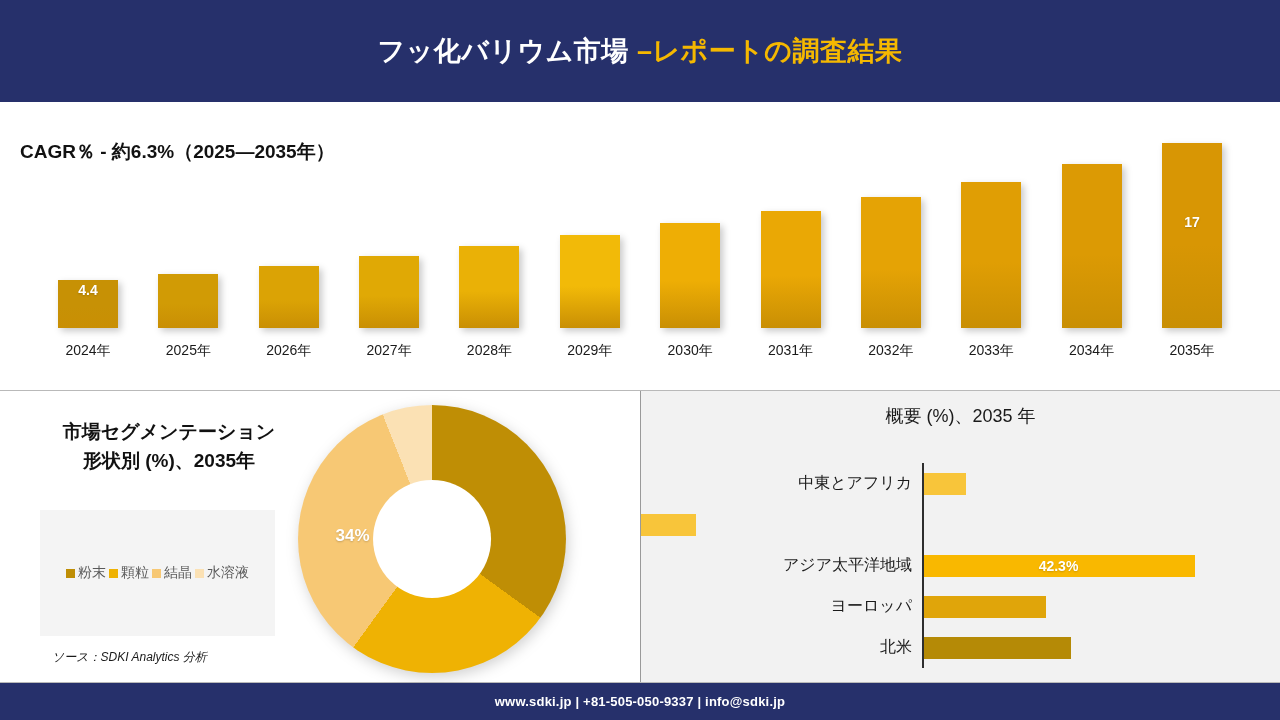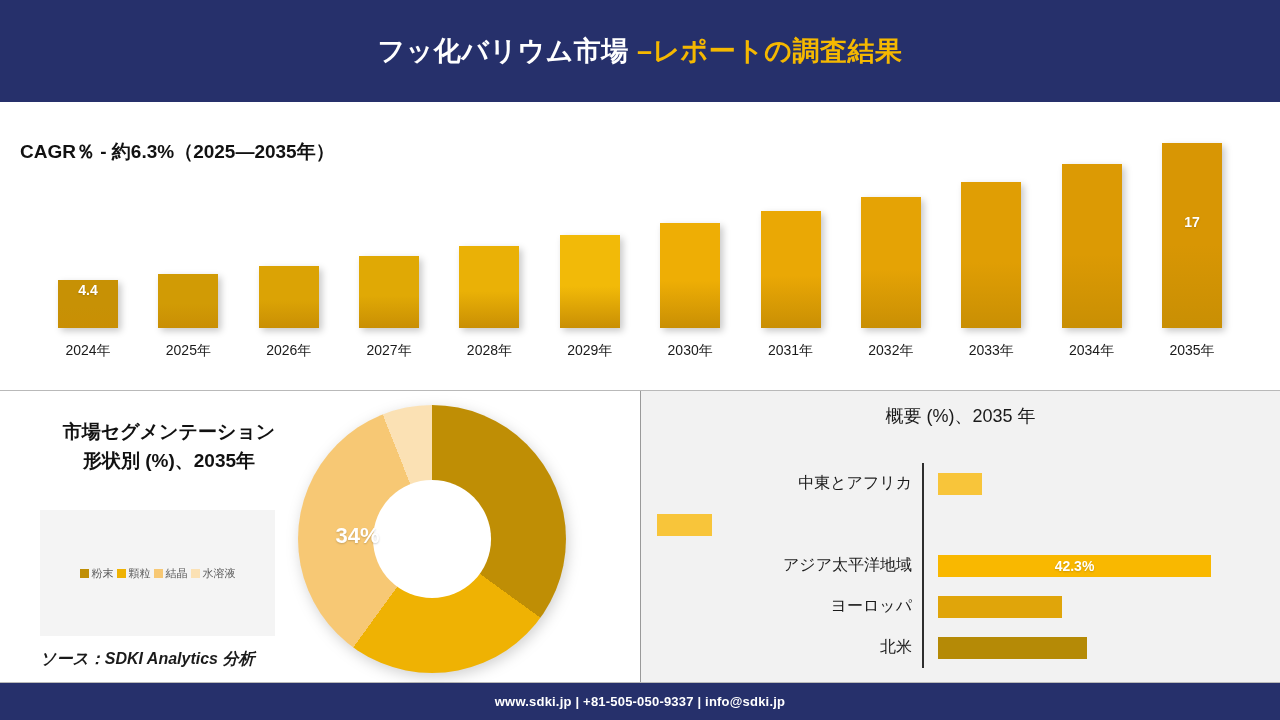--- a/index.html
+++ b/index.html
@@ -54,52 +54,52 @@
     position: absolute; left: 24px; top: 26px; width: 290px;
     text-align: center; font-size: 19px; font-weight: bold; color: #111; line-height: 1.55;
   }
   .legend-box {
     position: absolute; left: 40px; top: 119px; width: 235px; height: 126px;
     background: #f4f4f4; display: flex; align-items: center; justify-content: center;
   }
   .legend-row { display: flex; align-items: center; gap: 3px; }
   .legend-item { display: flex; align-items: center; gap: 3px; }
   .legend-swatch { width: 9px; height: 9px; display: inline-block; }
-  .legend-label { font-size: 11px; color: #595959; white-space: nowrap; }
+  .legend-label { font-size: 14px; color: #595959; white-space: nowrap; }
 
   .donut-wrap { position: absolute; left: 298px; top: 14px; width: 268px; height: 268px; }
   .donut {
     position: absolute; inset: 0; border-radius: 50%;
     filter: drop-shadow(2px 4px 7px rgba(0,0,0,.18));
   }
   .donut-hole {
     position: absolute; left: 50%; top: 50%; transform: translate(-50%,-50%);
     width: 44%; height: 44%; background: #fff; border-radius: 50%;
   }
   .donut-pct {
     position: absolute; left: 14%; top: 49%; transform: translateY(-50%);
-    color: #fff; font-size: 22px; font-weight: bold; text-shadow: 0 1px 2px rgba(0,0,0,.2);
+    color: #fff; font-size: 17px; font-weight: bold; text-shadow: 0 1px 2px rgba(0,0,0,.2);
   }
   .source-note {
-    position: absolute; left: 40px; top: 258px;
-    font-size: 16px; font-weight: bold; font-style: italic; color: #1a1a1a; white-space: nowrap;
+    position: absolute; left: 52px; top: 258px;
+    font-size: 12px; font-weight: normal; font-style: italic; color: #1a1a1a; white-space: nowrap;
   }
 
   
   .rightpanel { position: absolute; left: 641px; top: 391px; width: 639px; height: 291px; background: #f2f2f2; }
   .region-title {
     position: absolute; left: 0; top: 12px; width: 639px; text-align: center;
     font-size: 18px; color: #1a1a1a; line-height: 1.5;
   }
   .region-chart { position: absolute; left: 0; top: 72px; width: 639px; height: 205px; }
   .region-axis { position: absolute; left: 281px; top: 0; width: 2px; height: 205px; background: #2e2e2e; }
   .region-rows { position: absolute; left: 0; top: 0; width: 639px; height: 205px; display: flex; flex-direction: column; justify-content: space-around; }
   .region-row { display: flex; align-items: center; height: 28px; }
   .region-label { width: 281px; text-align: right; padding-right: 10px; font-size: 16px; color: #1a1a1a; white-space: nowrap; }
-  .region-bar-wrap { position: relative; flex: 1; height: 22px; display: flex; align-items: center; padding-left: 16px; }
+  .region-bar-wrap { position: relative; flex: 1; height: 22px; display: flex; align-items: center; }
   .region-bar { height: 22px; display: flex; align-items: center; justify-content: center; }
   .region-bar-val { color: #fff; font-size: 14px; font-weight: bold; text-shadow: 0 1px 2px rgba(0,0,0,.18); }
 
   
   .footer {
     position: absolute; left: 0; top: 683px; width: 1280px; height: 37px;
     background: #26306b; display: flex; align-items: center; justify-content: center;
   }
   .footer-text { color: #fff; font-size: 13px; font-weight: bold; letter-spacing: .2px; }
 </style>

